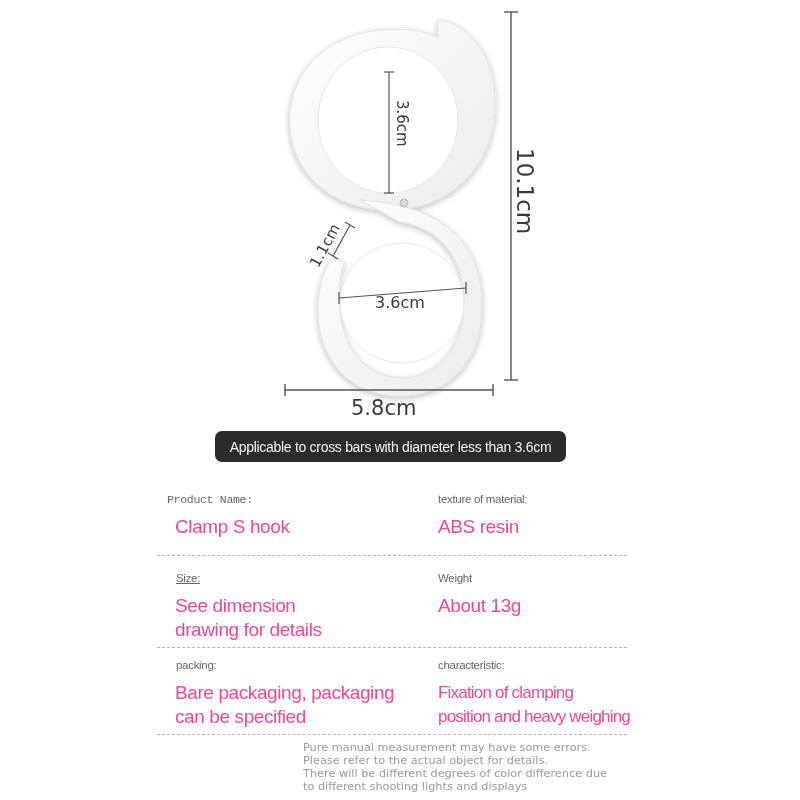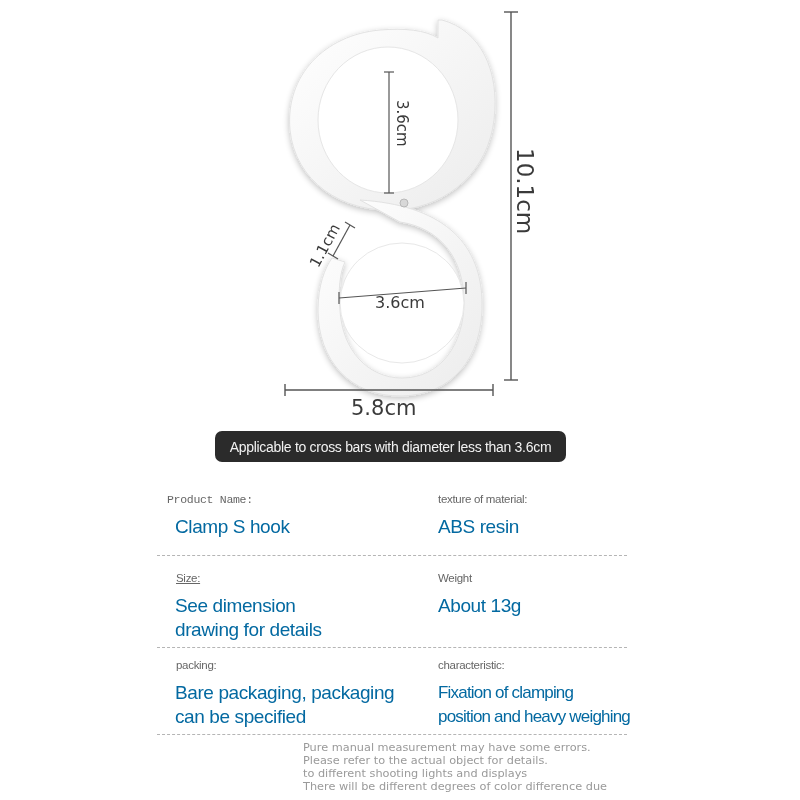--- a/index.html
+++ b/index.html
@@ -1,21 +1,21 @@
 <!DOCTYPE html>
 <html><head>
 <meta charset="utf-8">
 <style>
   html, body { margin:0; padding:0; background:#ffffff; }
   body { width:800px; height:800px; position:relative; overflow:hidden; font-family:"Liberation Sans", sans-serif; color:#2b2b2b; }
   .drawing { position:absolute; left:0; top:0; width:800px; height:440px; }
   .dim-label { position:absolute; font-family:"DejaVu Sans", sans-serif; color:#3a3a3a; white-space:nowrap; }
   .banner { position:absolute; left:215px; top:431px; width:351px; height:31px; background:#2b2b2b; border-radius:7px; color:#f2f2f2; font-size:14px; display:flex; align-items:center; justify-content:center; letter-spacing:-0.3px; }
   .spec-label { position:absolute; font-size:11.5px; color:#666; letter-spacing:-0.3px; }
-  .spec-value { position:absolute; font-size:19px; color:#0369a1; line-height:24px; letter-spacing:-0.4px; }
+  .spec-value { position:absolute; font-size:19px; color:#ec4899; line-height:24px; letter-spacing:-0.4px; }
   .dash { position:absolute; left:157px; width:470px; height:0; border-top:1.5px dashed #b5b5b5; }
   .note { position:absolute; left:303px; top:741px; font-family:"DejaVu Sans", sans-serif; font-size:11.3px; line-height:13px; color:#9a9a9a; white-space:nowrap; }
   .note div { white-space:nowrap; }
 </style>
 </head>
 <body>
 
 <div class="drawing">
   <svg width="800" height="440" viewBox="0 0 800 440">
     <defs>
@@ -99,15 +99,15 @@
   <div class="spec-value" style="left:175px; top:705px;">can be specified</div>
   <div class="spec-label" style="left:438px; top:659px;">characteristic:</div>
   <div class="spec-value" style="left:438px; top:681px; font-size:17px; letter-spacing:-0.8px;">Fixation of clamping</div>
   <div class="spec-value" style="left:438px; top:705px; font-size:17px; letter-spacing:-0.8px;">position and heavy weighing</div>
   <div class="dash" style="top:734px;"></div>
 </div>
 
 <div class="note">
   <div>Pure manual measurement may have some errors.</div>
   <div>Please refer to the actual object for details.</div>
+  <div>There will be different degrees of color difference due</div>
   <div>to different shooting lights and displays</div>
-  <div>There will be different degrees of color difference due</div>
 </div>
 
 </body></html>

